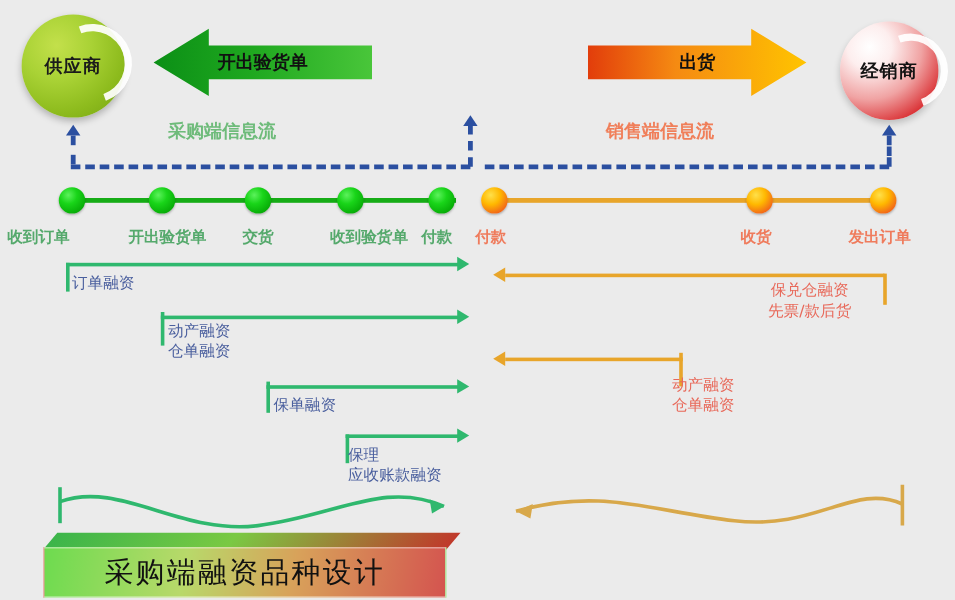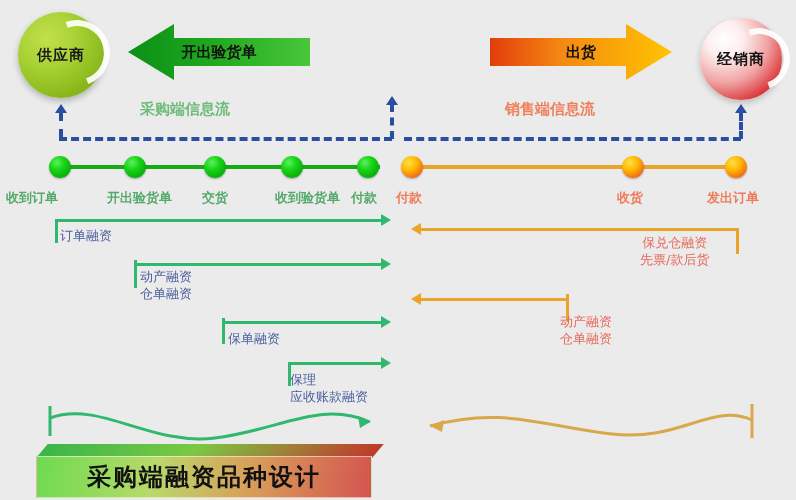--- a/index.html
+++ b/index.html
@@ -94,21 +94,21 @@
   .fin-label.o{color:#e8695a;}
 
   
   .banner{position:absolute;}
   .banner .face{
     position:absolute;left:0;top:12px;width:100%;height:42px;
     display:flex;align-items:center;justify-content:center;
     border:1px solid rgba(255,255,255,.55);
     box-sizing:border-box;
   }
-  .banner .face span{font-size:24px;font-weight:bold;color:#111;letter-spacing:2px;white-space:nowrap;}
+  .banner .face span{font-size:24px;font-weight:normal;color:#111;letter-spacing:2px;white-space:nowrap;}
   #banner-left{left:36px;top:444px;width:336px;height:56px;}
   #banner-left .top{position:absolute;left:0;top:0;width:100%;height:14px;
      background:linear-gradient(90deg,#3cb54a 0%,#7ac943 45%,#c0392b 100%);
      transform:skewX(-40deg);transform-origin:bottom left;}
   #banner-left .face{background:linear-gradient(100deg,#6ddb4f 0%,#b8d96a 35%,#d8a25a 62%,#d4544f 100%);}
   #banner-right{left:424px;top:444px;width:336px;height:56px;}
   #banner-right .top{position:absolute;left:0;top:0;width:100%;height:14px;
      background:linear-gradient(90deg,#1414d6 0%,#1414d6 60%,#2626cc 100%);
      transform:skewX(-40deg);transform-origin:bottom left;}
   #banner-right .face{background:linear-gradient(100deg,#ffd000 0%,#ff9a00 38%,#f24d10 72%,#e01a0c 100%);

